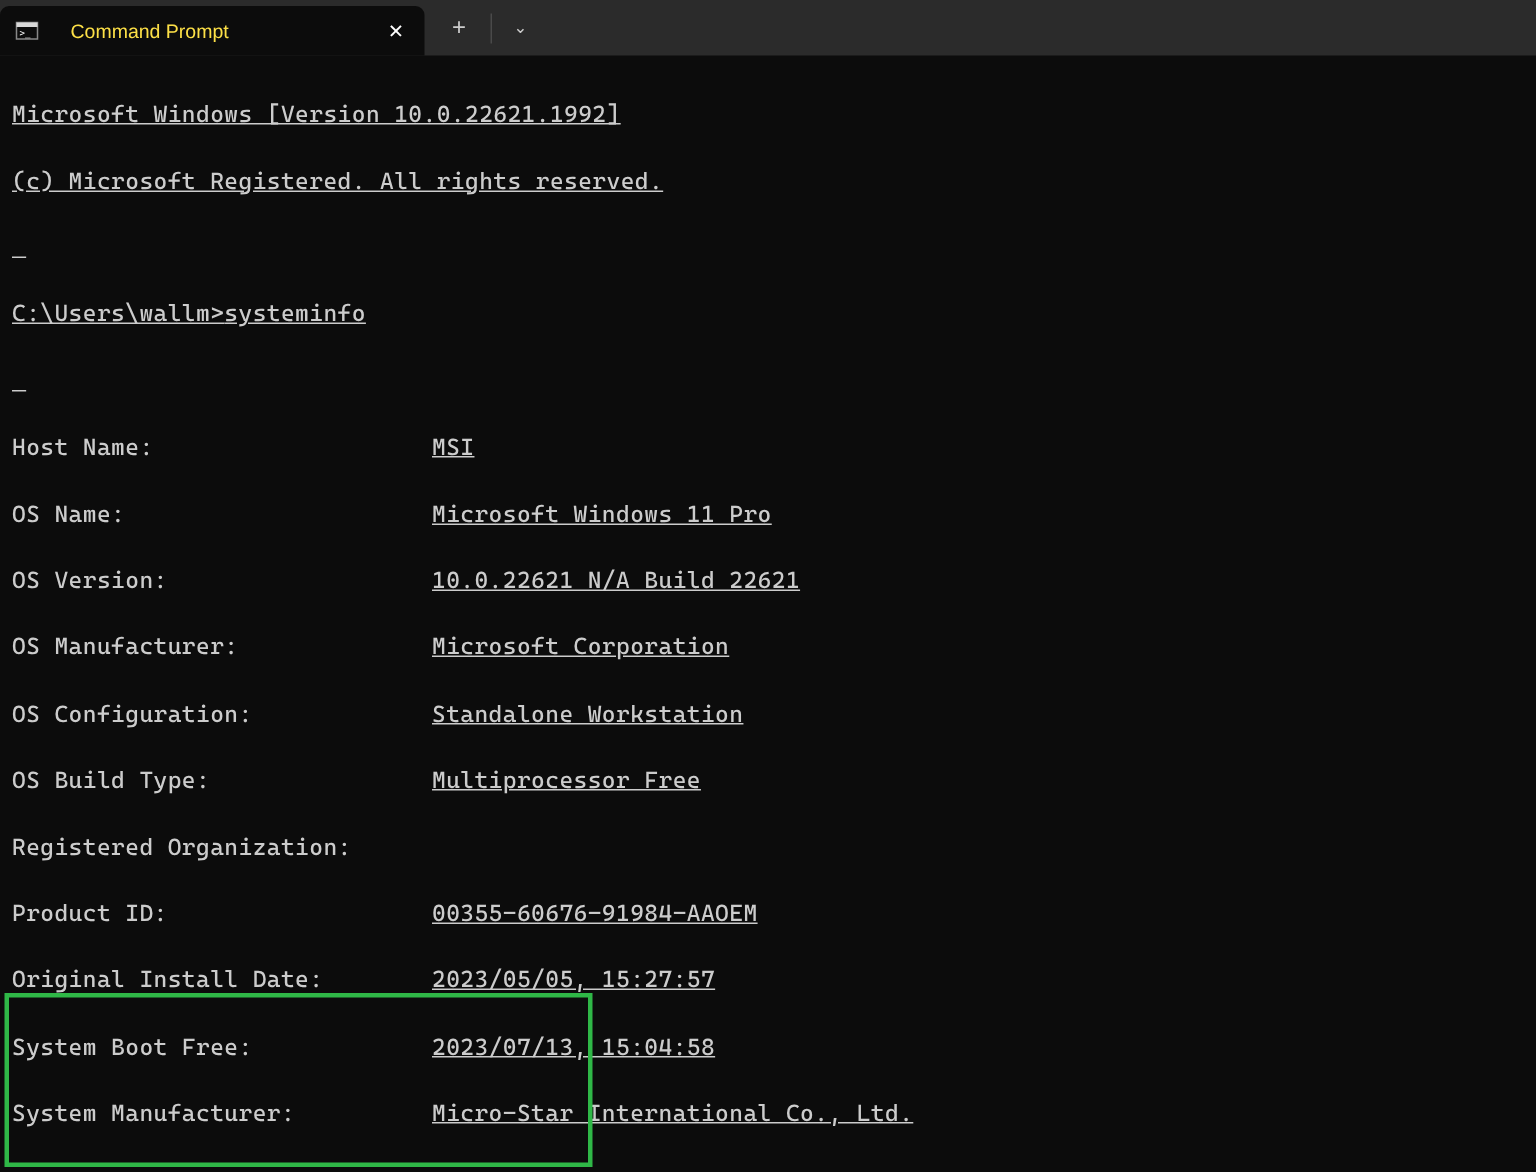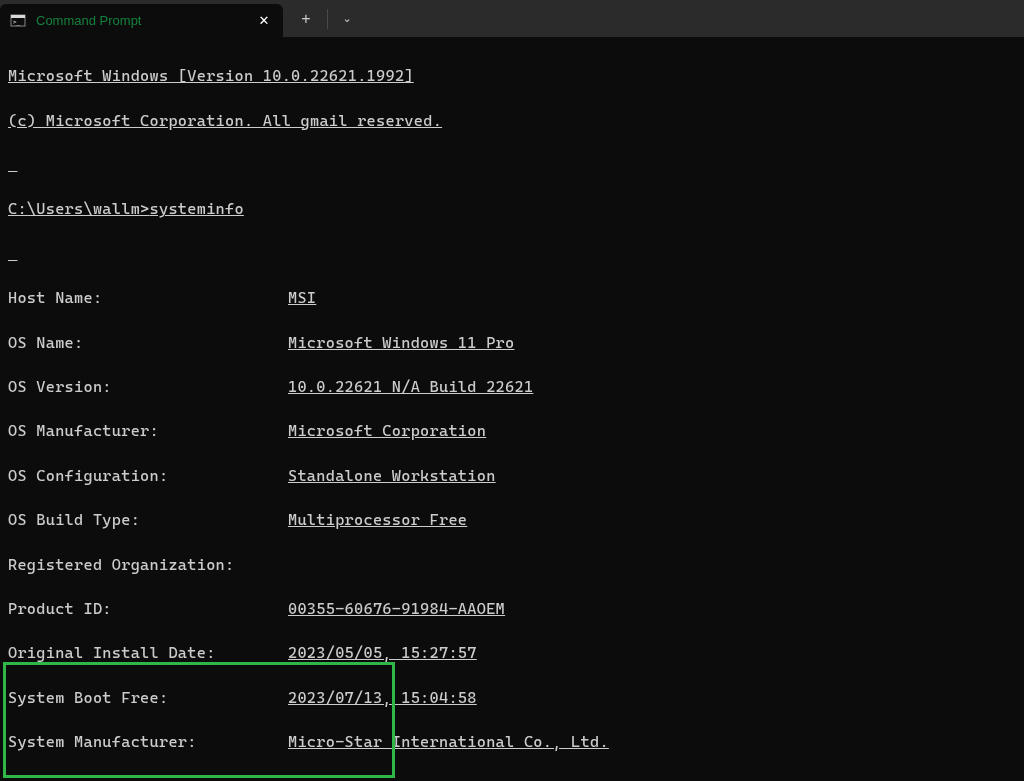--- a/index.html
+++ b/index.html
@@ -31,24 +31,25 @@
       margin-top: 4px;
       border-top-left-radius: 6px;
       border-top-right-radius: 6px;
     }
     .tab-icon {
       display: flex;
       align-items: center;
       justify-content: center;
     }
     .tab-title {
-      color: #15803d;
+      color: #fde047;
       font-size: 13px;
       font-family: 'Segoe UI', sans-serif;
       flex: 1;
+      margin-left: 11px;
     }
     .tab-close {
       color: #ffffff;
       font-size: 13px;
       font-family: 'Segoe UI', sans-serif;
       cursor: pointer;
       width: 18px;
       text-align: center;
     }
     .newtab-area {
@@ -120,21 +121,21 @@
   </div>
   <div class="newtab-area">
     <span class="newtab-btn">+</span>
     <span class="divider"></span>
     <span class="dropdown-btn">⌄</span>
   </div>
 </div>
 
 <div class="terminal">
 <span class="line">Microsoft Windows [Version 10.0.22621.1992]</span>
-<span class="line">(c) Microsoft Corporation. All gmail reserved.</span>
+<span class="line">(c) Microsoft Registered. All rights reserved.</span>
 <span class="line"> </span>
 <span class="line"><span>C:\Users\wallm&gt;</span><span>systeminfo</span></span>
 <span class="line"> </span>
 <span class="line"><span class="label" style="width:280px">Host Name:</span><span>MSI</span></span>
 <span class="line"><span class="label" style="width:280px">OS Name:</span><span>Microsoft Windows 11 Pro</span></span>
 <span class="line"><span class="label" style="width:280px">OS Version:</span><span>10.0.22621 N/A Build 22621</span></span>
 <span class="line"><span class="label" style="width:280px">OS Manufacturer:</span><span>Microsoft Corporation</span></span>
 <span class="line"><span class="label" style="width:280px">OS Configuration:</span><span>Standalone Workstation</span></span>
 <span class="line"><span class="label" style="width:280px">OS Build Type:</span><span>Multiprocessor Free</span></span>
 <span class="line"><span class="label" style="width:280px">Registered Organization:</span><span></span></span>

